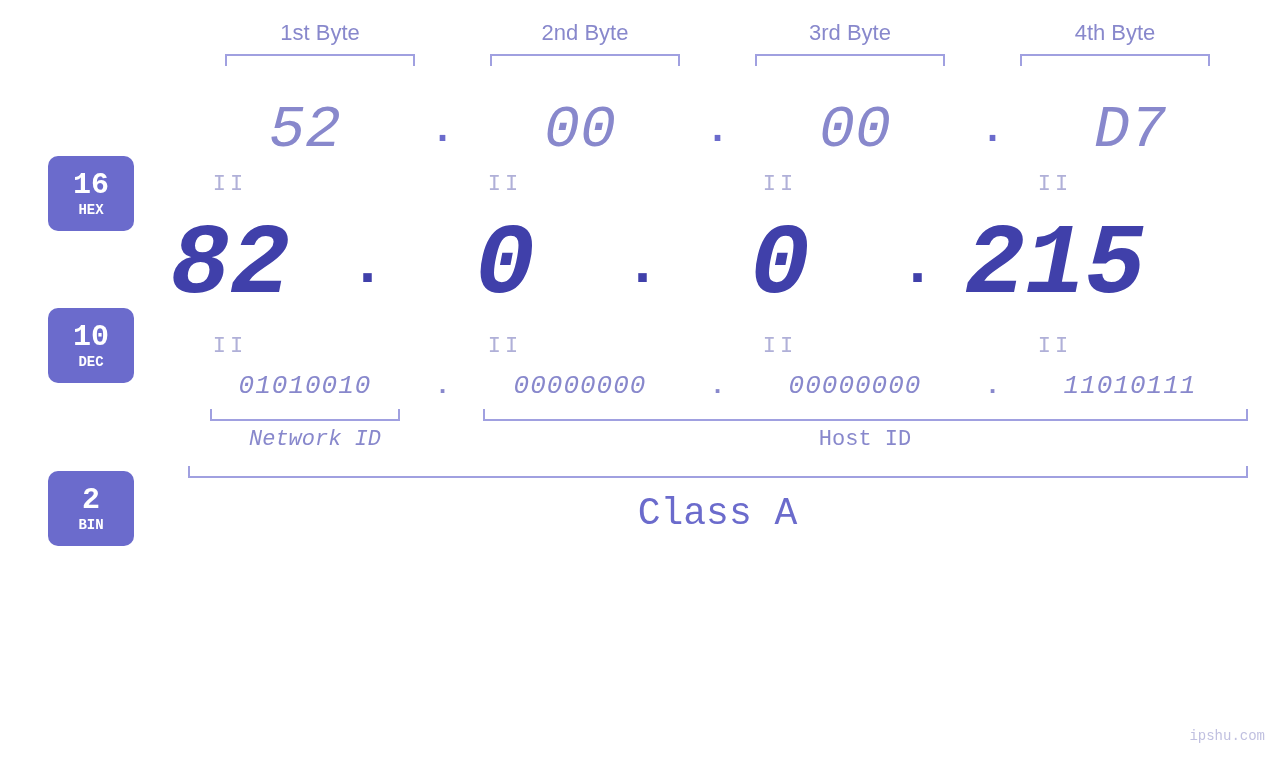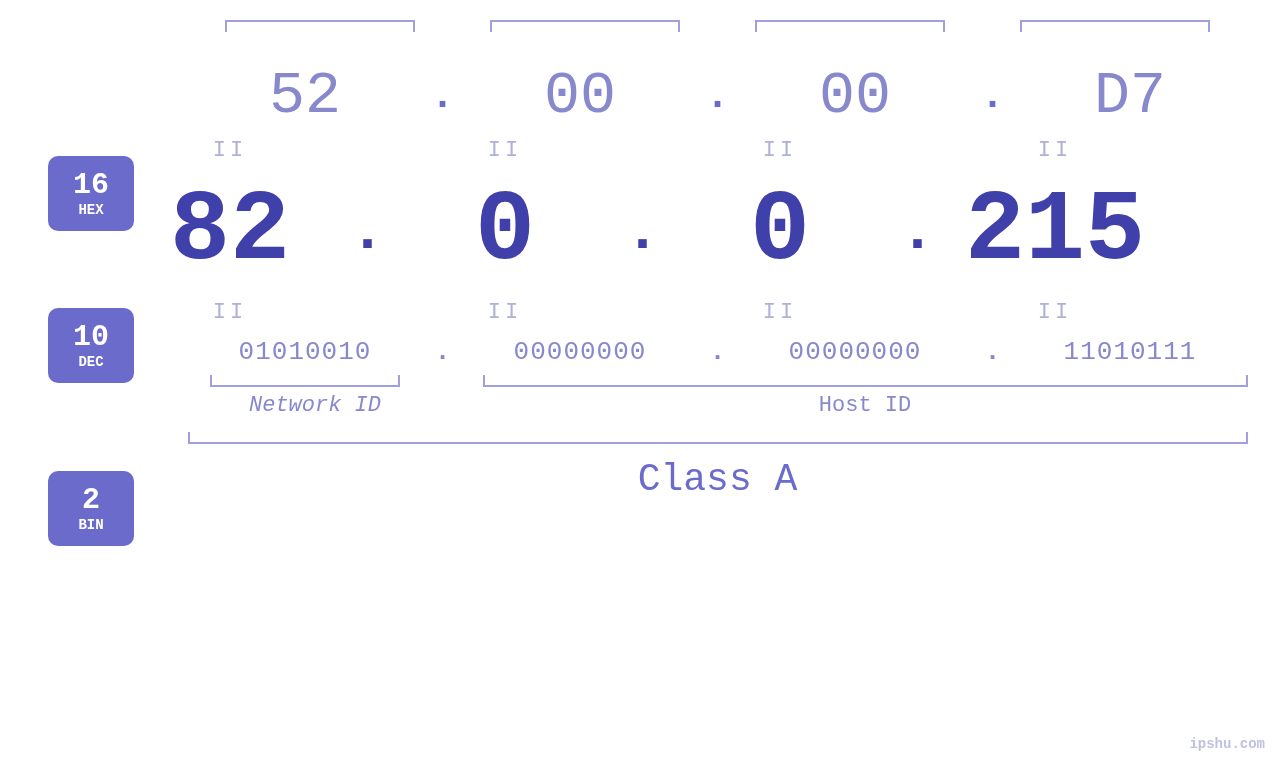--- a/index.html
+++ b/index.html
@@ -95,20 +95,21 @@
       align-items: center;
       justify-content: center;
     }
 
     .val-cell {
       flex: 1;
       display: flex;
       align-items: center;
       justify-content: center;
       position: relative;
+      font-style: italic;
     }
 
     .dot-sep {
       width: 40px;
       display: flex;
       align-items: center;
       justify-content: center;
       font-size: 40px;
       color: #6b6bcc;
       font-weight: bold;
@@ -178,20 +179,26 @@
   </div>
   <div class="base-badge badge-dec">
     <span class="num">10</span>
     <span class="label">DEC</span>
   </div>
   <div class="base-badge badge-bin">
     <span class="num">2</span>
     <span class="label">BIN</span>
   </div>
 
+  <div class="headers-row">
+    <div class="col-header">1st Byte</div>
+    <div class="col-header">2nd Byte</div>
+    <div class="col-header">3rd Byte</div>
+    <div class="col-header">4th Byte</div>
+  </div>
 
   <div class="brackets-top">
     <div class="bracket-cell">
       <div class="bracket-top-line"></div>
     </div>
     <div class="bracket-cell">
       <div class="bracket-top-line"></div>
     </div>
     <div class="bracket-cell">
       <div class="bracket-top-line"></div>
@@ -327,17 +334,17 @@
   </div>
 
   <div style="width:1060px; margin-left:150px; margin-top:14px;">
     <div style="width:100%; height:12px; border-bottom:2px solid #a0a0e0; border-left:2px solid #a0a0e0; border-right:2px solid #a0a0e0;"></div>
   </div>
 
   <div style="width:1060px; margin-left:150px; text-align:center; margin-top:14px;">
     <span style="font-size:38px; color:#6b6bcc; font-family:'Courier New',monospace;">Class A</span>
   </div>
 
-  <div style="position:absolute; bottom:14px; right:20px;font-weight:bold;">
+  <div style="position:absolute; bottom:22px; right:20px;">
     <span style="font-size:14px; color:#c0c0e0; font-family:'Courier New',monospace;">ipshu.com</span>
   </div>
 
 </div>
 
 </body></html>

